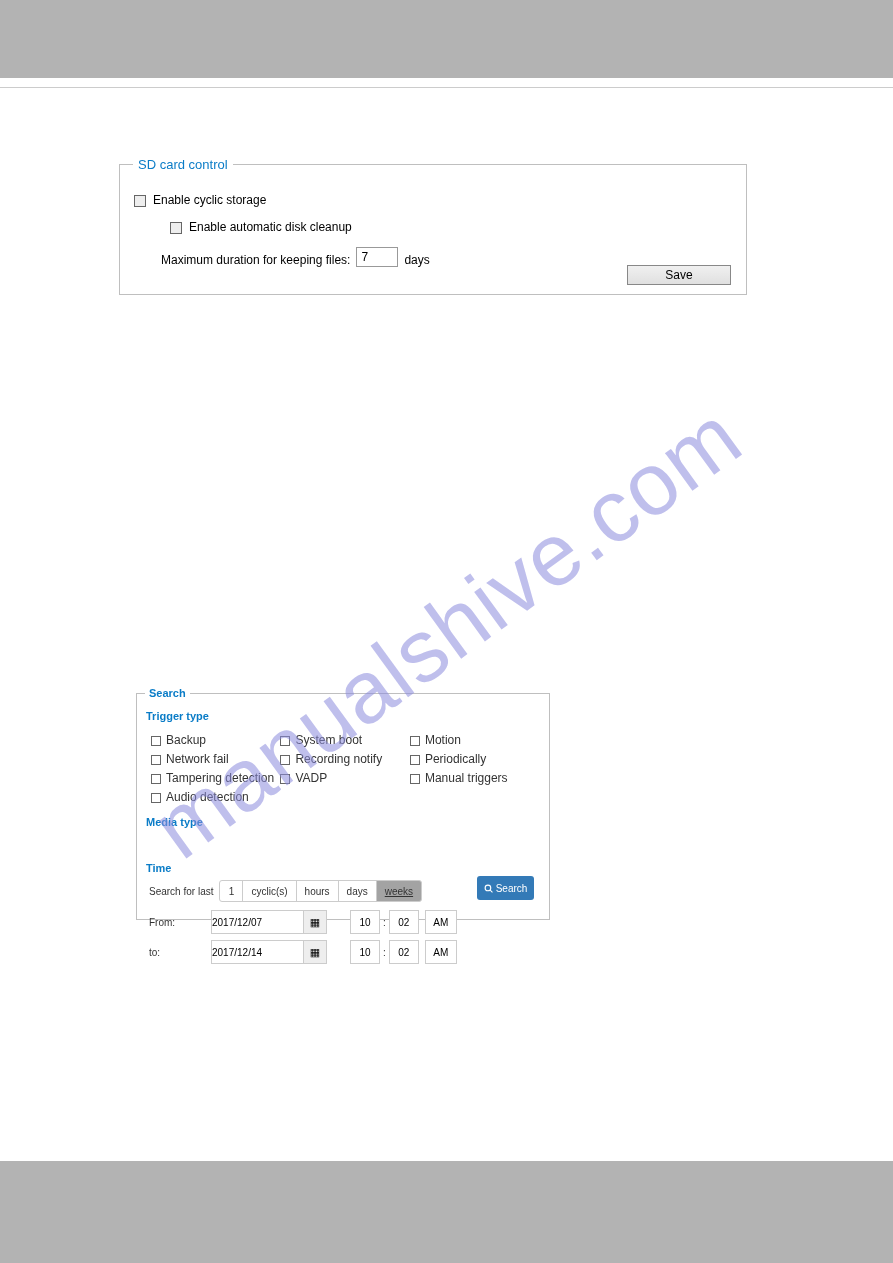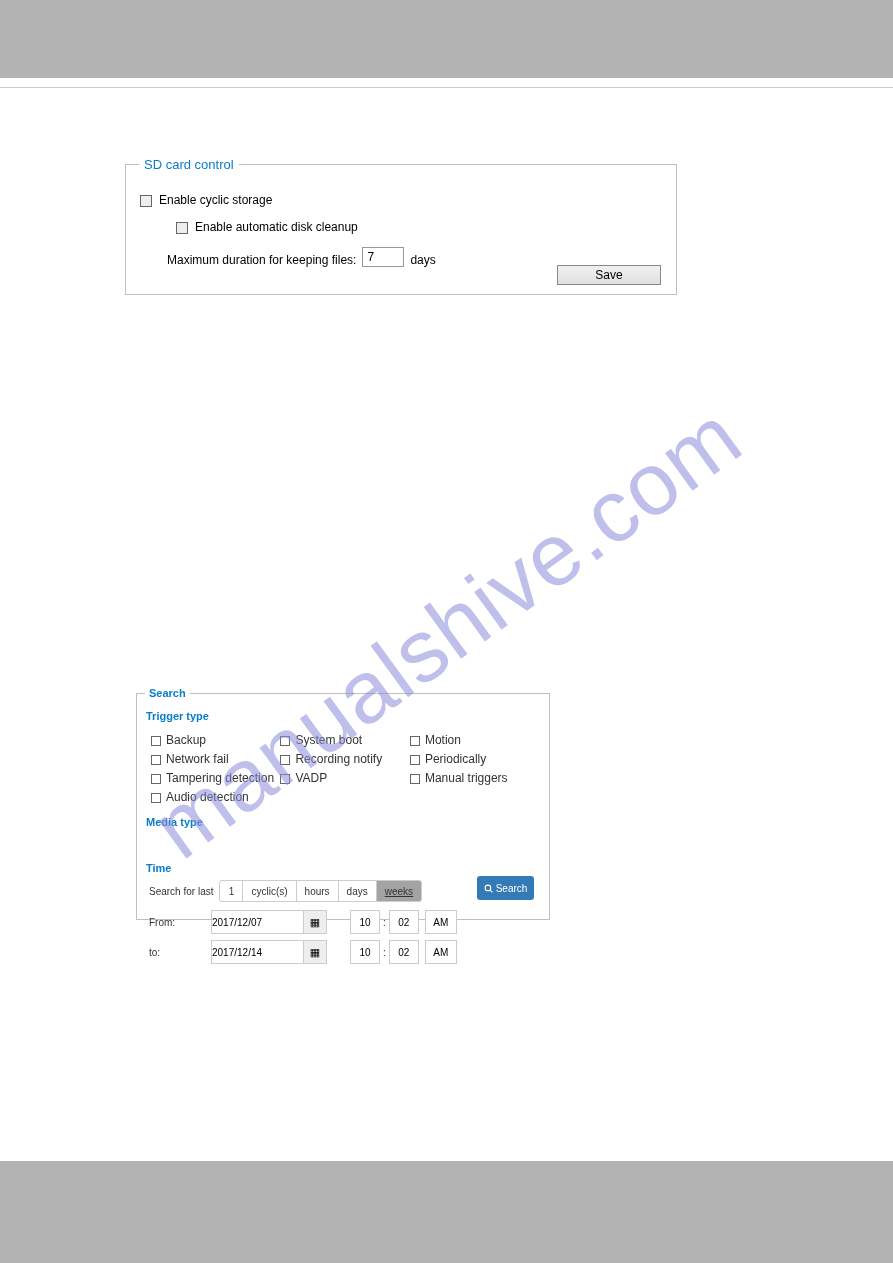--- a/index.html
+++ b/index.html
@@ -4,21 +4,21 @@
 <style>
   * { box-sizing: border-box; margin: 0; padding: 0; }
   body { width: 893px; height: 1263px; background: #fff; font-family: Helvetica, Arial, sans-serif; position: relative; }
   .gray-bar { position: absolute; left: 0; width: 100%; background: #b3b3b3; }
   .top-bar { top: 0; height: 78px; }
   .bot-bar { bottom: 0; height: 102px; }
   .hr { position: absolute; top: 87px; left: 0; width: 100%; height: 1px; background: #ccc; }
 
   .watermark { position: absolute; left: 50%; top: 50%; transform: translate(-50%,-50%) rotate(-36deg); font-size: 88px; color: #8c8cde; opacity: 0.55; pointer-events: none; font-weight: 400; letter-spacing: 1px; z-index: 5; }
 
-  .box1 { position: absolute; left: 125px; top: 164px; width: 552px; height: 131px; border: 1px solid #bfbfbf; }
+  .box1 { position: absolute; left: 119px; top: 164px; width: 628px; height: 131px; border: 1px solid #bfbfbf; }
   .box1 .legend { position: absolute; top: -8px; left: 13px; background: #fff; color: #0a7cc7; font-size: 13px; padding: 0 5px; font-weight: 500; }
   .box1 .row { position: absolute; left: 14px; display: flex; align-items: flex-end; font-size: 12px; color: #000; }
   .cb { width: 12px; height: 12px; border: 1px solid #666; margin-right: 7px; background: #eee; display: inline-block; flex-shrink:0; }
   .box1 .r1 { top: 28px; }
   .box1 .r2 { top: 55px; margin-left: 36px; }
   .box1 .r3 { top: 82px; left: 41px; }
   .in-days { width: 42px; height: 20px; border: 1px solid #999; margin: 0 6px; padding: 0 4px; font-size: 12px; }
   .save-btn { position: absolute; right: 15px; bottom: 9px; width: 104px; height: 20px; background: linear-gradient(#f0f0f0,#e0e0e0); border: 1px solid #888; font-size: 12px; cursor: pointer; }
 
   .box2 { position: absolute; left: 136px; top: 693px; width: 414px; height: 227px; border: 1px solid #bfbfbf; }

